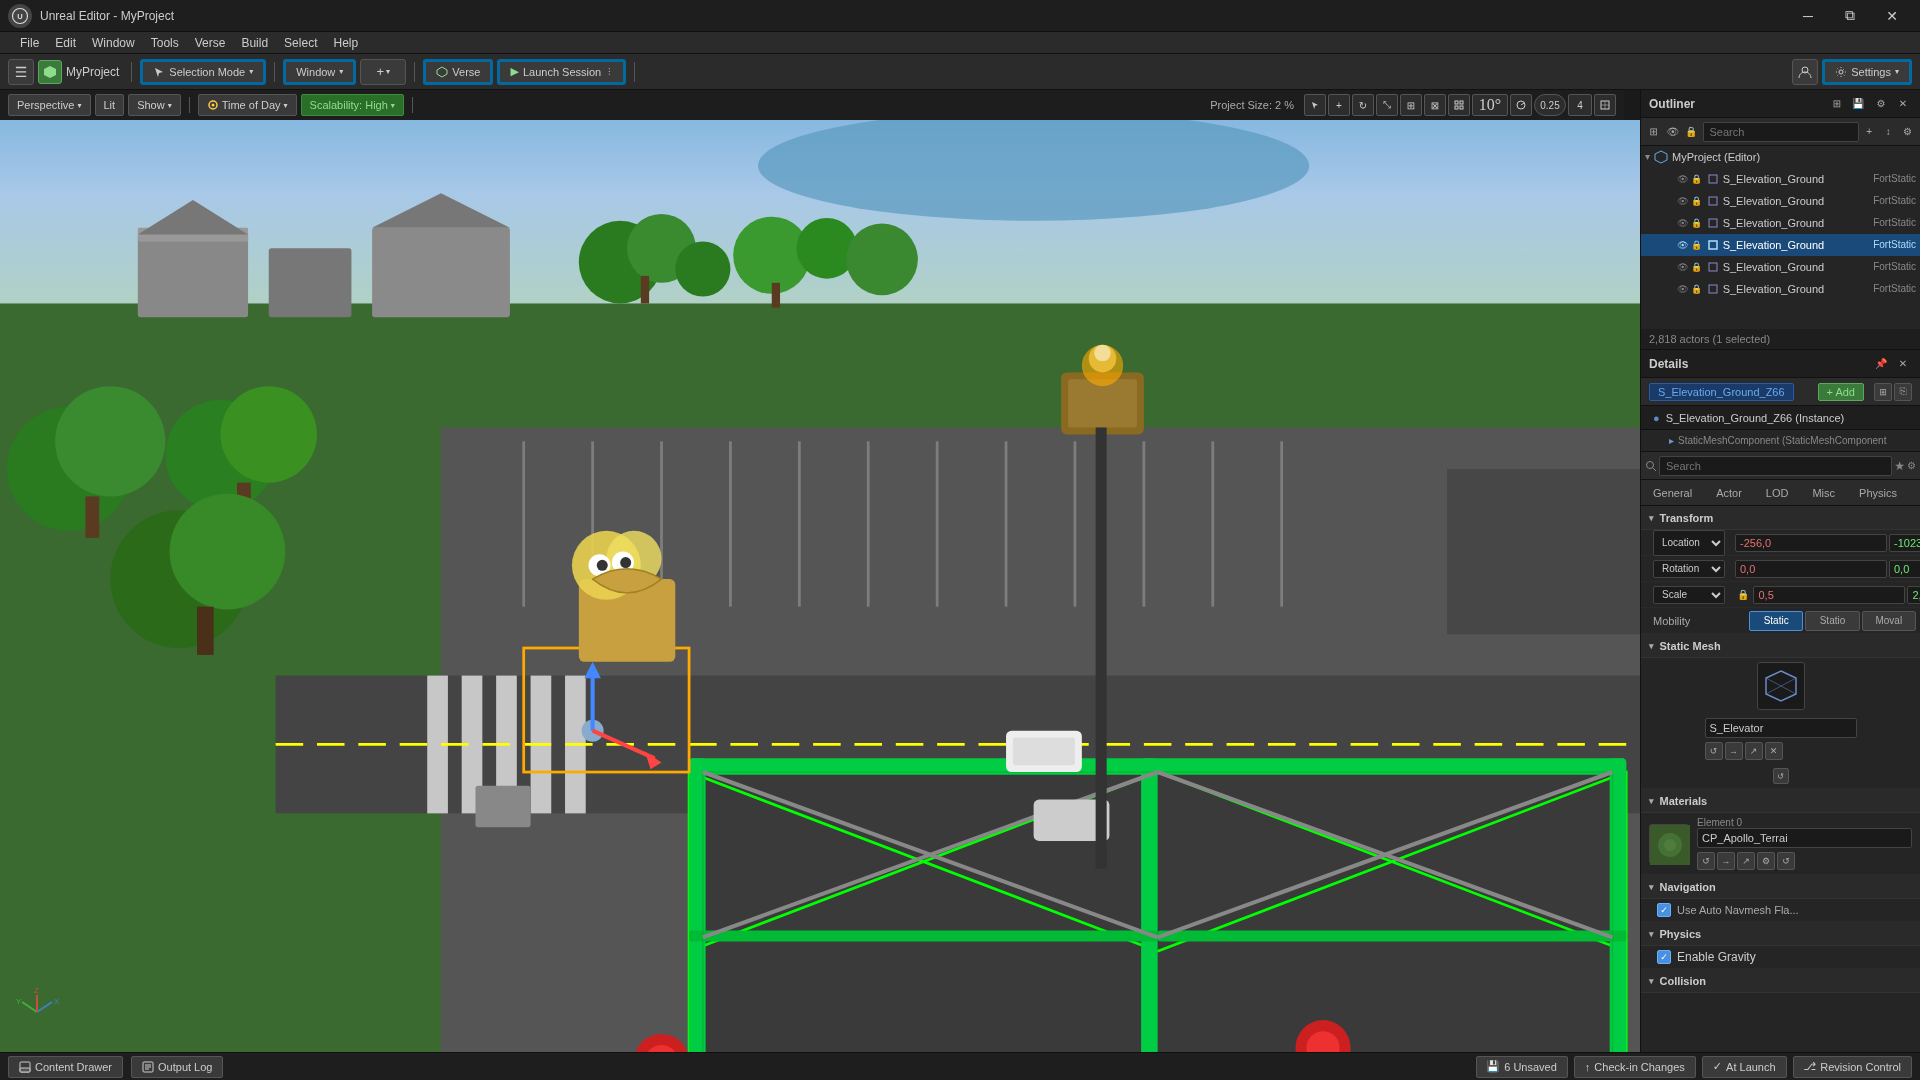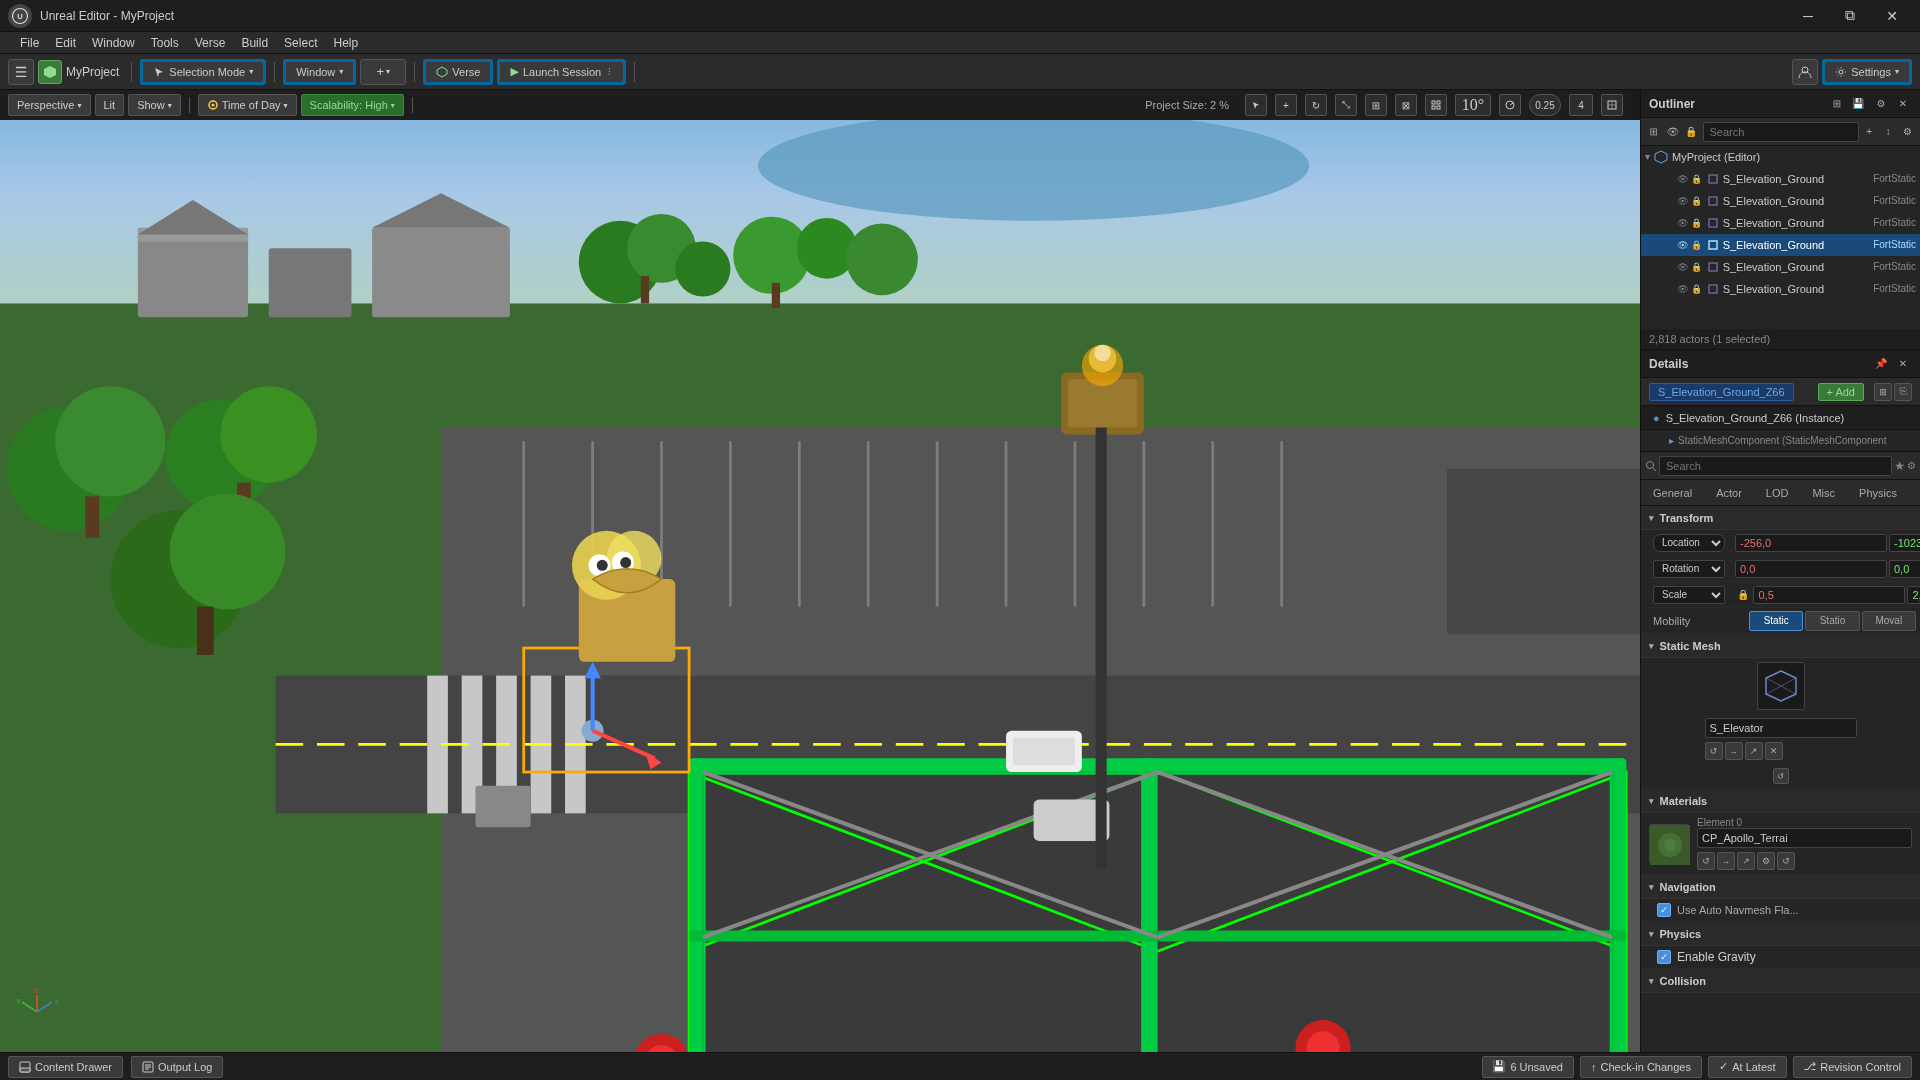--- a/index.html
+++ b/index.html
@@ -36,21 +36,21 @@
     .toolbar-icon-btn { width: 26px; height: 26px; background: #3a3a3a; border: 1px solid #555; border-radius: 3px; display: flex; align-items: center; justify-content: center; cursor: pointer; color: #ccc; font-size: 14px; }
 
     
     #main { display: flex; width: 100%; height: calc(1080px - 32px - 22px - 36px - 28px); }
 
     
     #viewport { flex: 1; position: relative; overflow: hidden; background: #1a1a1a; }
 
     
     #viewport-topbar {
-      position: absolute; top: 0; left: 0; right: 9px; height: 30px;
+      position: absolute; top: 0; left: 0; right: 16px; height: 30px;
       background: rgba(30,30,30,0.85); display: flex; align-items: center; gap: 4px; padding: 0 8px;
       z-index: 10;
     }
     .vp-btn {
       height: 22px; padding: 1px 8px; background: #3a3a3a; border: 1px solid #555; border-radius: 2px;
       color: #ccc; cursor: pointer; font-size: 11px; display: flex; align-items: center; gap: 3px;
     }
     .vp-btn.scalability { background: #2a6e2a; border-color: #3a8e3a; color: #8fdc8f; }
     .vp-sep { width: 1px; height: 16px; background: #555; margin: 0 4px; }
     .vp-right-btn { width: 22px; height: 22px; background: rgba(50,50,50,0.8); border: 1px solid #555; border-radius: 2px; display: flex; align-items: center; justify-content: center; cursor: pointer; color: #ccc; font-size: 10px; }
@@ -197,21 +197,21 @@
     }
     .bottom-spacer { flex: 1; }
     .bottom-status { font-size: 11px; color: #888; display: flex; align-items: center; gap: 6px; }
 
     
     ::-webkit-scrollbar { width: 6px; height: 6px; }
     ::-webkit-scrollbar-track { background: #1a1a1a; }
     ::-webkit-scrollbar-thumb { background: #444; border-radius: 3px; }
 
     
-    .vp-controls-group { display: flex; align-items: center; gap: 8px; margin-left: auto; justify-content: center; }
+    .vp-controls-group { display: flex; align-items: center; gap: 2px; margin-left: auto; justify-content: center; }
     
     
     #scene-canvas { width: 100%; height: 100%; }
     
     
     input[type="text"] { outline: none; }
   </style>
 </head>
 <body>
 
@@ -699,21 +699,21 @@
 
       <div id="details-content">
 
         <div class="section-header">
           <span class="arrow">▾</span>
           <span>Transform</span>
         </div>
 
         <div class="prop-row">
           <span class="prop-label">
-            <select class="prop-dropdown" style="width:72px;height:18px;font-size:10px;border-radius:7px;">
+            <select class="prop-dropdown" style="width:72px;height:26px;font-size:10px;">
               <option>Location</option>
             </select>
           </span>
           <div class="prop-value-group">
             <input type="text" class="prop-input red-val" value="-256,0" style="">
             <input type="text" class="prop-input green-val" value="-1023," style="">
 
           </div>
         </div>
 
@@ -853,20 +853,20 @@
     <button class="bottom-btn">
       <span>💾</span>
       <span>6 Unsaved</span>
     </button>
     <button class="bottom-btn">
       <span>↑</span>
       <span>Check-in Changes</span>
     </button>
     <button class="bottom-btn">
       <span>✓</span>
-      <span>At Latest</span>
+      <span>At Launch</span>
     </button>
     <button class="bottom-btn">
       <span>⎇</span>
       <span>Revision Control</span>
     </button>
   </div>
 </div>
 
 </body></html>

